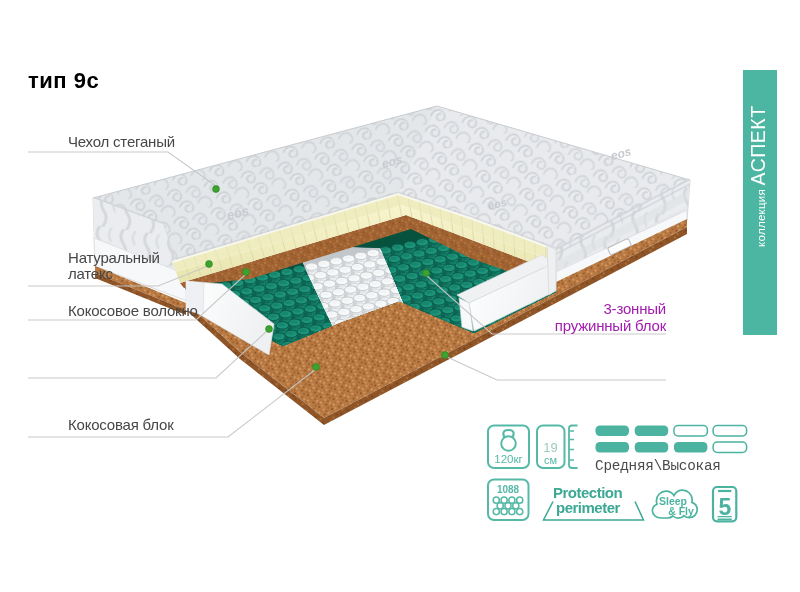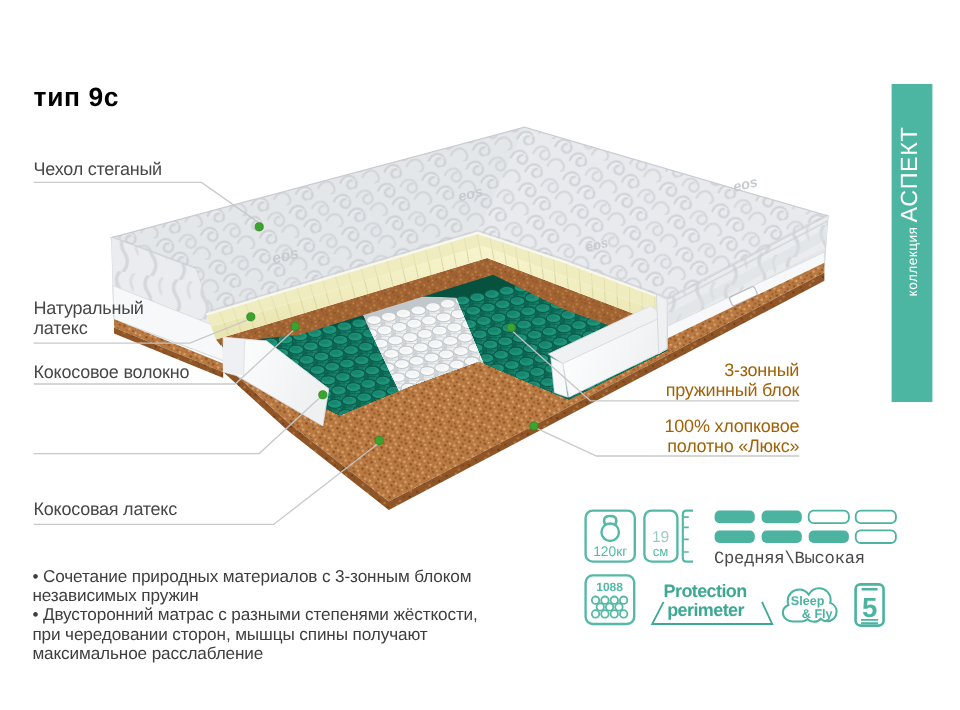--- a/index.html
+++ b/index.html
@@ -1,18 +1,18 @@
 <!DOCTYPE html>
 <html><head><meta charset="utf-8">
 <style>
 * { margin:0; padding:0; box-sizing:border-box; }
 body { width:800px; height:592px; background:#ffffff; font-family:"Liberation Sans", sans-serif; overflow:hidden; }
 .page { position:relative; width:800px; height:592px; background:#fff; }
-.lbl { position:absolute; color:#474747; font-size:15px; line-height:16px; letter-spacing:-0.2px; }
-.rlbl { position:absolute; color:#a16207; font-size:15px; line-height:16.5px; letter-spacing:-0.2px; text-align:right; }
+.lbl { position:absolute; color:#474747; font-size:15px; line-height:16px; letter-spacing:-0.2px;margin-left:40px; }
+.rlbl { position:absolute; color:#a21caf; font-size:15px; line-height:16.5px; letter-spacing:-0.2px; text-align:right; }
 .title { position:absolute; left:28px; top:68px; color:#000000; font-size:22px; font-weight:bold; letter-spacing:0.5px; }
 .banner { position:absolute; left:743px; top:70px; width:34px; height:265px; background:#4db6a2; }
 .bt { position:absolute; transform:rotate(-90deg); transform-origin:0 0; left:747px; top:247px; white-space:nowrap; color:#ffffff; }
 .bt .small { font-size:11.5px; letter-spacing:0.3px; }
 .bt .big { font-size:19.5px; letter-spacing:0.5px; }
 .bullets { position:absolute; left:27px; top:473px; width:440px; color:#3e3e3e; font-size:14.3px; line-height:16px; letter-spacing:-0.1px; }
 .firm { position:absolute; left:595px; top:458px; color:#4a4a4a; font-size:14.3px; letter-spacing:-0.2px;font-family:Liberation Mono, monospace; }
 svg.art { position:absolute; left:0; top:0; }
 </style></head>
 <body>
@@ -908,17 +908,15 @@
 <path d="M718 491 h13.3" stroke="#4cb3a0" stroke-width="2.2" fill="none"></path>
 <text x="724.8" y="514.5" text-anchor="middle" font-family="Liberation Sans, sans-serif" font-size="23" font-weight="bold" fill="#4cb3a0">5</text>
 <path d="M717.5 516.6 h14.3 M717.5 519.3 h14.3" stroke="#4cb3a0" stroke-width="1.4" fill="none"></path>
 </svg>
 <div class="title">тип 9с</div>
 <div class="banner"></div>
 <div class="bt"><span class="small">коллекция </span><span class="big">АСПЕКТ</span></div>
 <div class="lbl" style="left:28px; top:134px;">Чехол стеганый</div>
 <div class="lbl" style="left:28px; top:250px;">Натуральный<br>латекс</div>
 <div class="lbl" style="left:28px; top:303px;">Кокосовое волокно</div>
-<div class="lbl" style="left:28px; top:417px;">Кокосовая латекс</div>
+<div class="lbl" style="left:28px; top:417px;">Кокосовая блок</div>
 <div class="rlbl" style="right:134px; top:301px; width:200px;">3-зонный<br>пружинный блок</div>
-<div class="rlbl" style="right:134px; top:348px; width:220px;">100% хлопковое<br>полотно «Люкс»</div>
-<div class="bullets">• Сочетание природных материалов с 3-зонным блоком<br>независимых пружин<br>• Двусторонний матрас с разными степенями жёсткости,<br>при чередовании сторон, мышцы спины получают<br>максимальное расслабление</div>
 <div class="firm">Средняя\Высокая</div>
 </div>
 </body></html>

